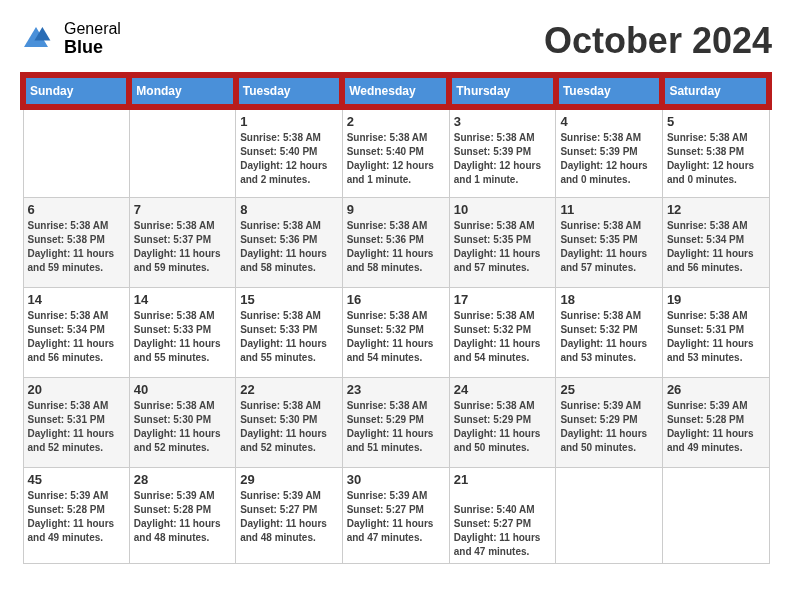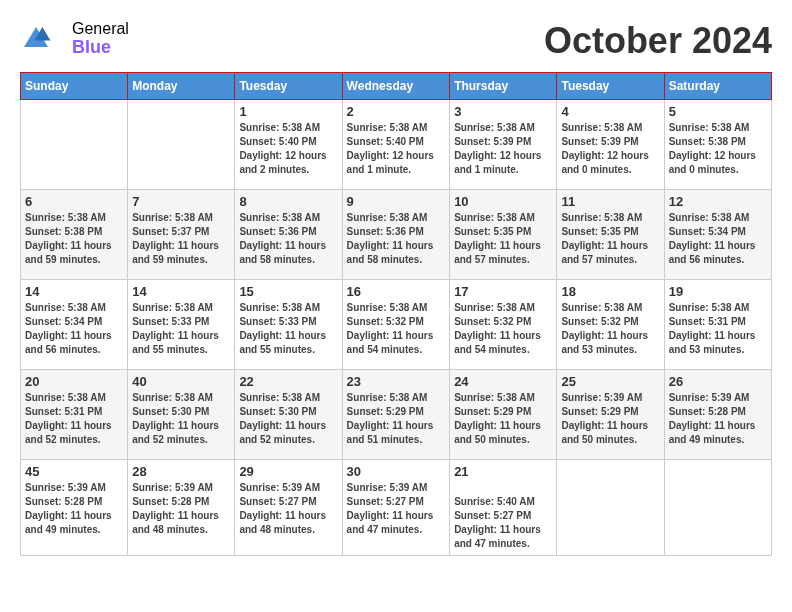--- a/index.html
+++ b/index.html
@@ -12,31 +12,31 @@
     }
     .header {
       display: flex;
       justify-content: space-between;
       align-items: flex-start;
       margin-bottom: 10px;
     }
     .logo {
       display: flex;
       align-items: center;
-      gap: 20px;
+      gap: 12px;
     }
     .logo-text {
       display: flex;
       flex-direction: column;
       line-height: 1.1;
     }
     .logo-blue {
       font-size: 18px;
       font-weight: bold;
-      color: #8b5cf6;
+      color: #000000;
     }
     .logo-icon {
       width: 32px;
       height: 32px;
     }
     .title-block {
       text-align: left;
       margin-left: 12px;
     }
     .month-title {
@@ -52,21 +52,21 @@
       width: 100%;
       border-collapse: collapse;
       font-size: 11px;
     }
     .calendar-table th {
       background-color: #4a90d9;
       color: white;
       padding: 6px 4px;
       text-align: left;
       font-size: 12px;
-      border: 1px solid #b91c1c;
+      border: 6px solid #b91c1c;
     }
     .calendar-table td {
       border: 1px solid #ccc;
       vertical-align: top;
       padding: 4px;
       height: 90px;
       width: 108px;
     }
     .day-number {
       font-size: 13px;

